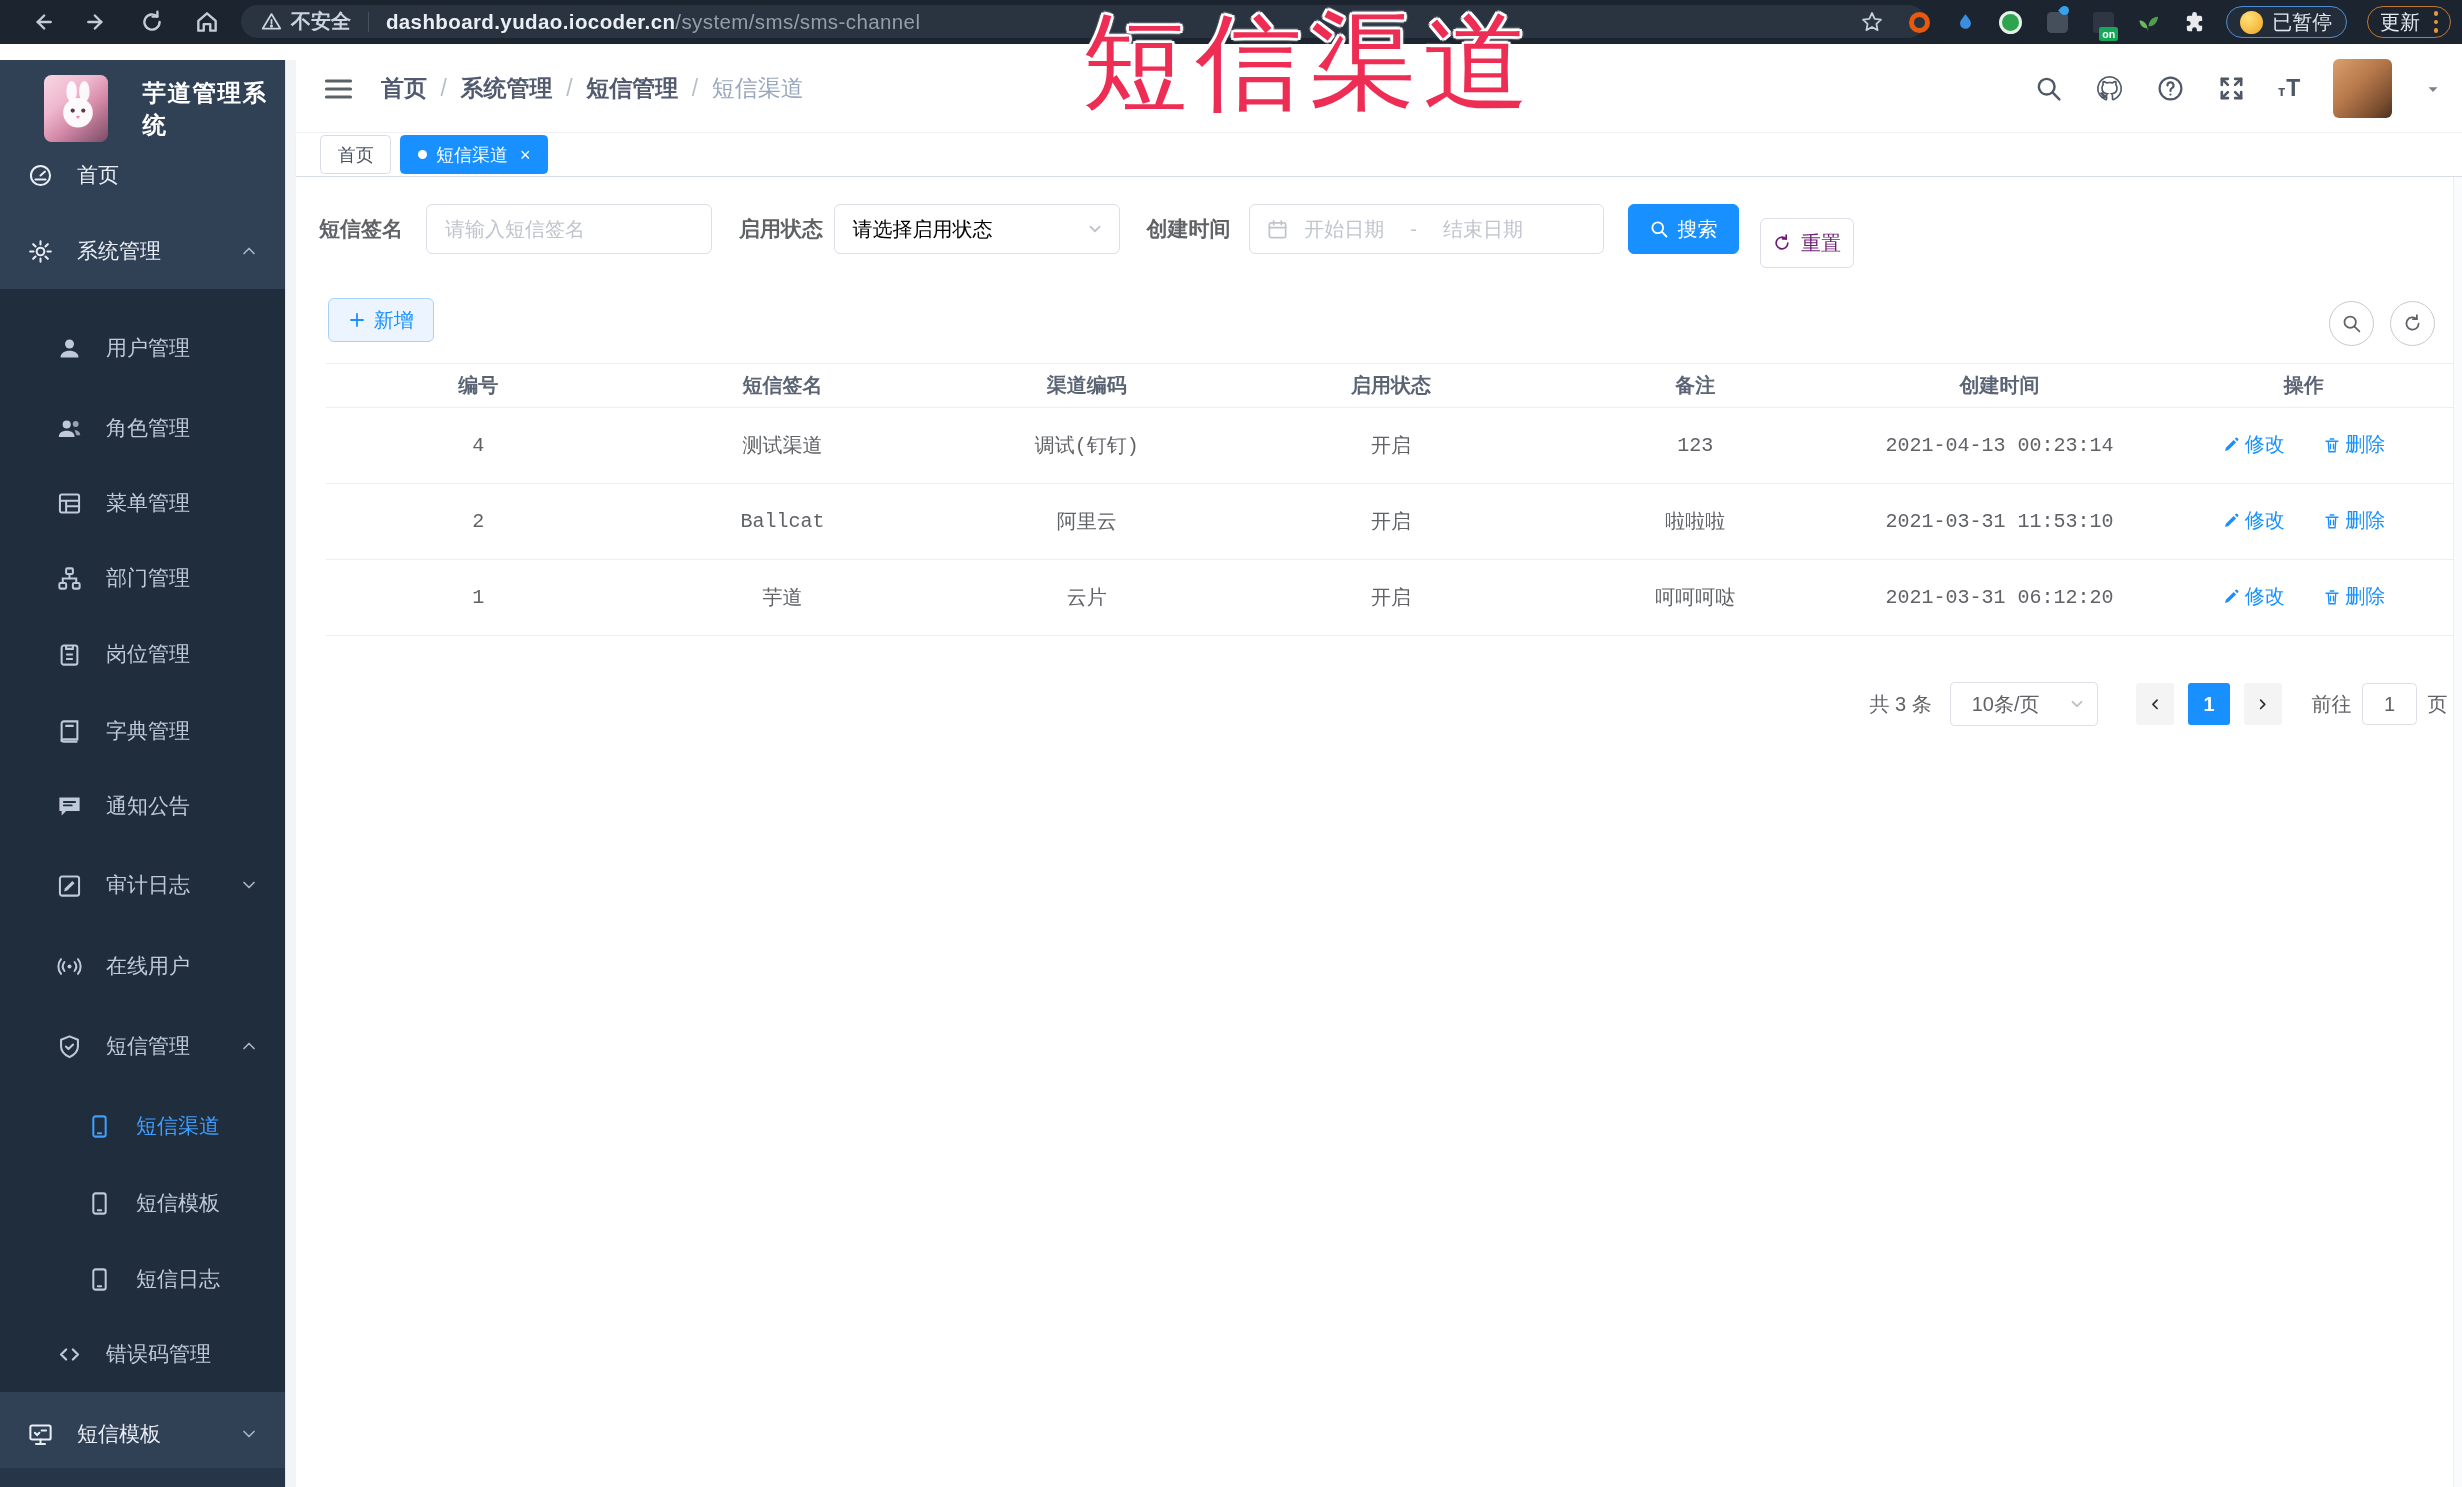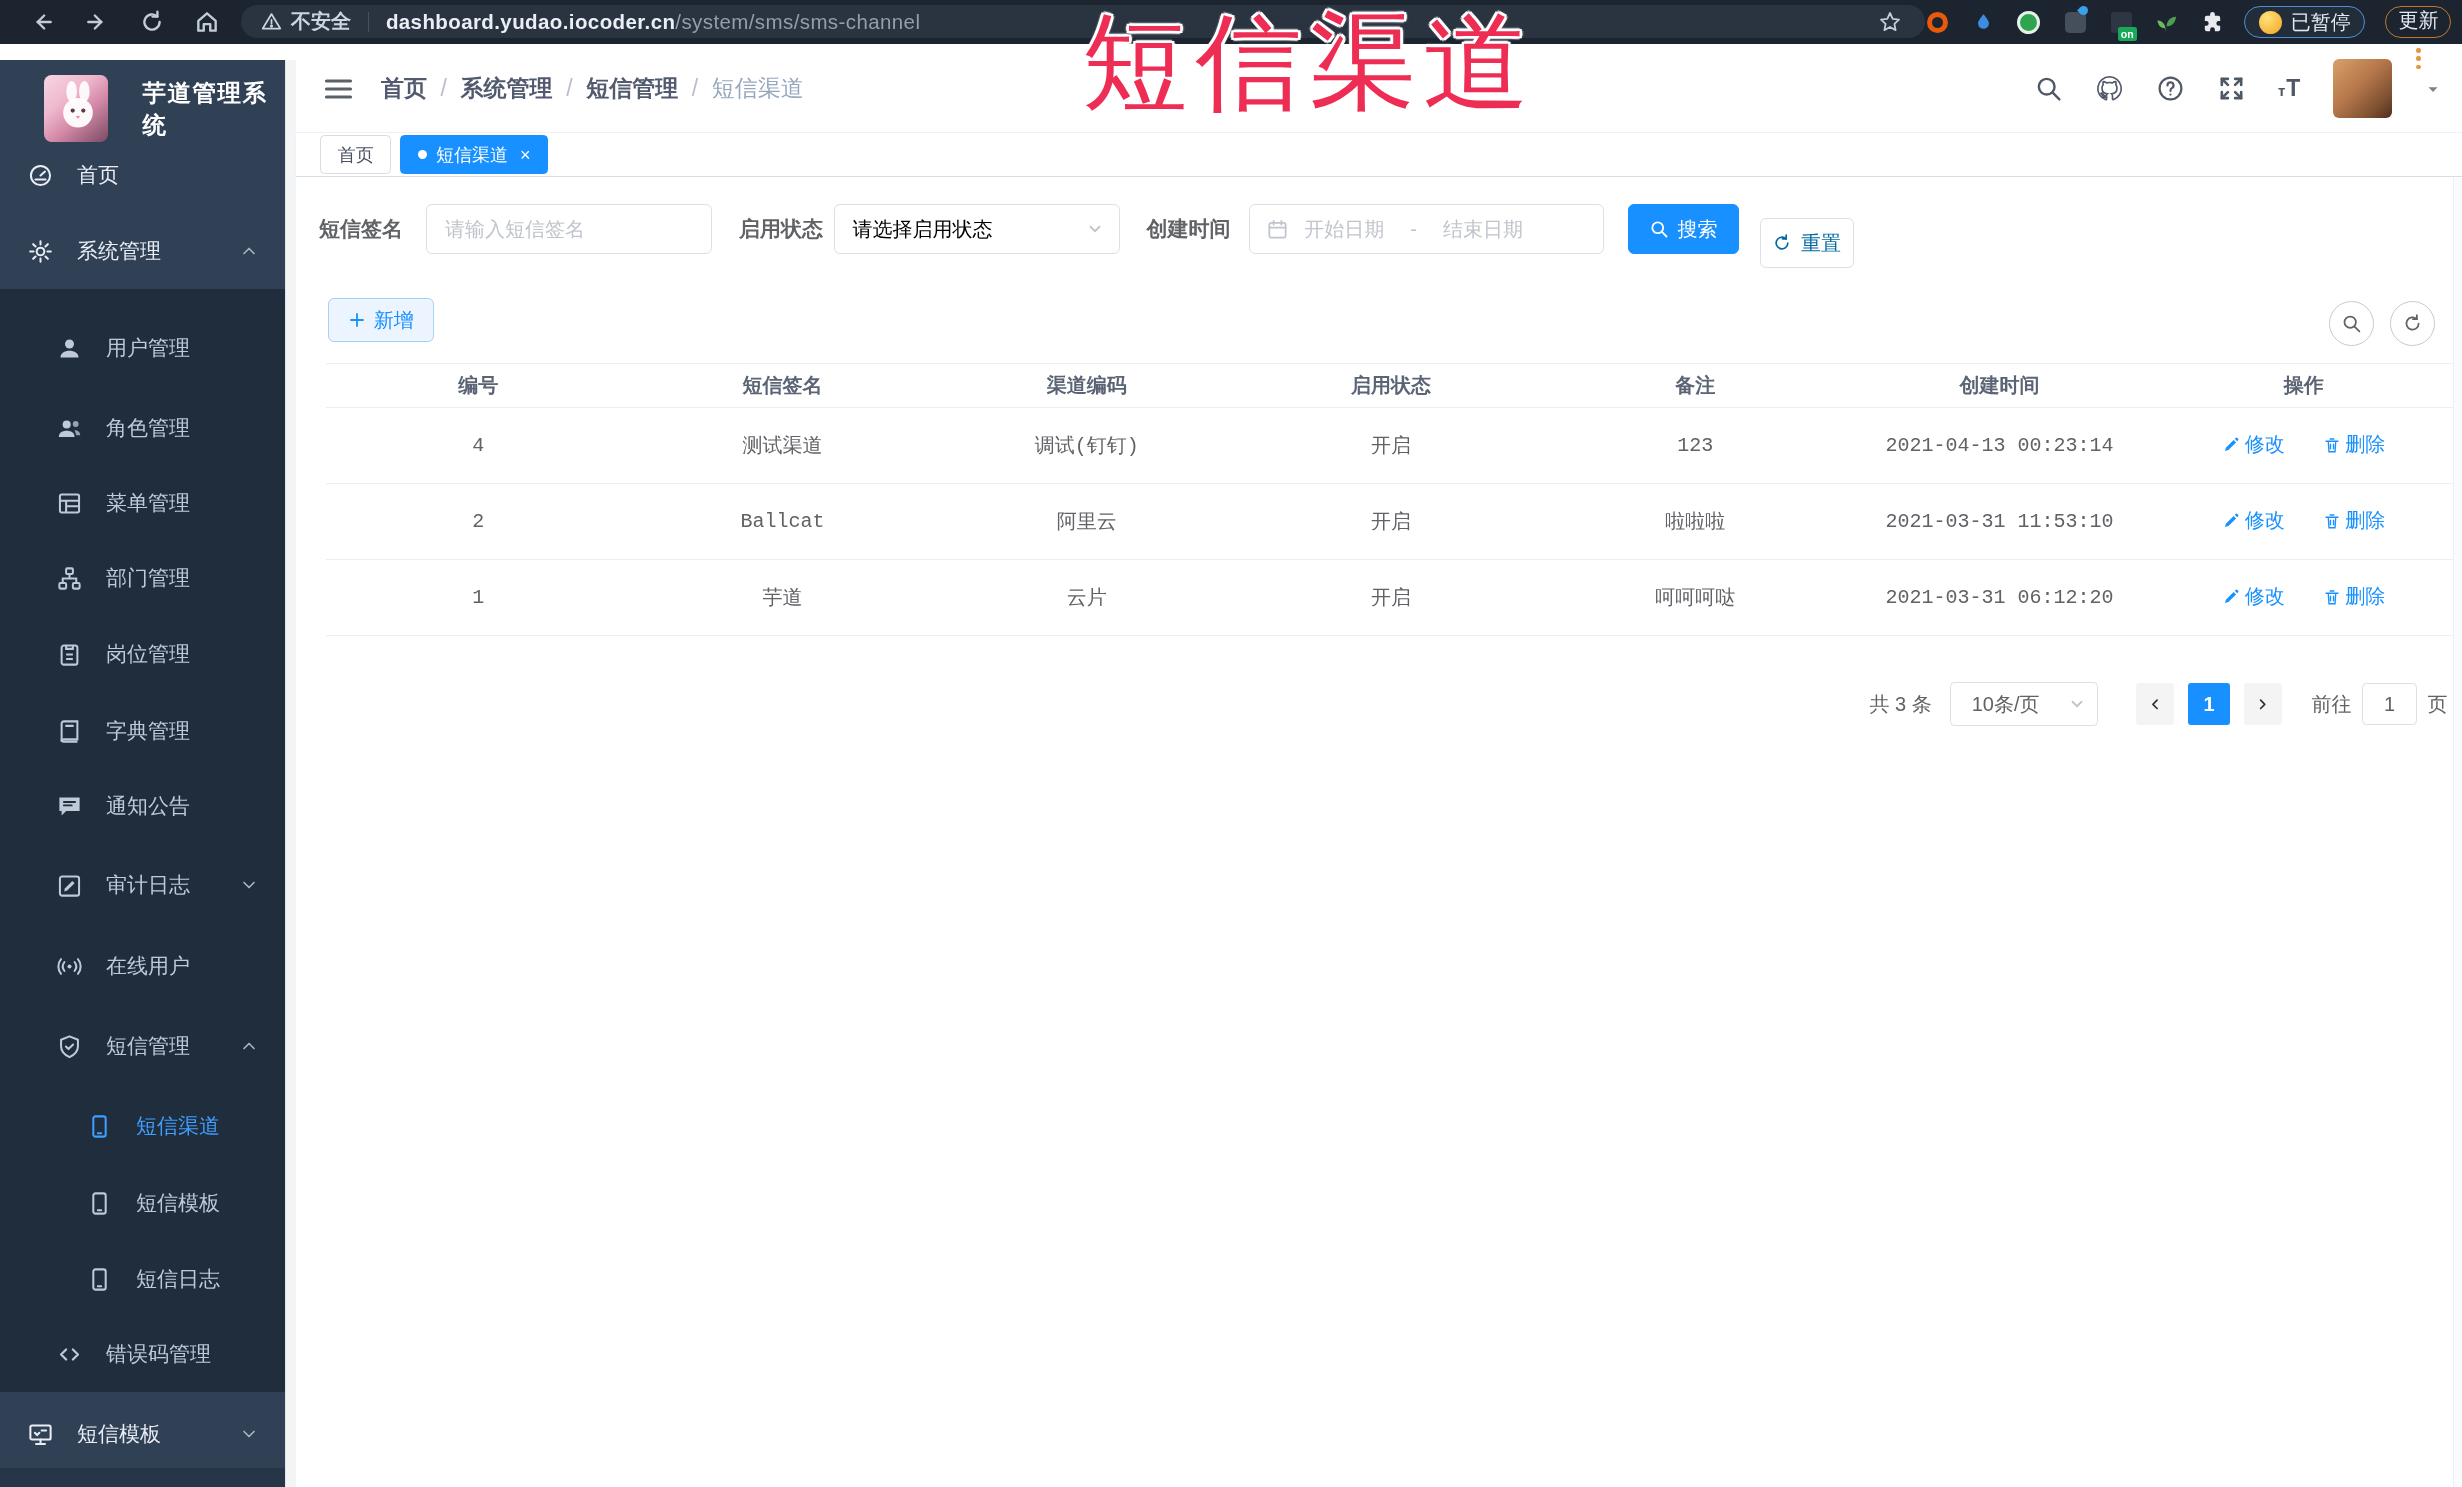--- a/index.html
+++ b/index.html
@@ -27,21 +27,21 @@
   .circ-green { width:23px; height:23px; border-radius:50%; background:#2ea44f; border:3px solid #e6f2e9; }
   .sq-gray { width:21px; height:21px; background:#454f5c; border-radius:4.5px; }
   .sq-gray::after { content:""; position:absolute; right:-1.5px; top:-3px; width:9px; height:9px; border-radius:50% 50% 50% 0; background:#38a1e8; transform:rotate(45deg); }
   .sq-on { width:21px; height:21px; background:#2d3642; border-radius:3px; }
   .on-badge { position:absolute; right:-4.5px; bottom:-6px; background:#18a85a; color:#fff; font-size:10.6px; line-height:12px; padding:0.8px 3px; border-radius:2.3px; font-weight:700; }
   .plant svg { width:23px; height:23px; }
   .puzzle svg { width:23px; height:23px; }
   .paused-pill { height:32px; border:1.5px solid #4b8ed6; border-radius:16.7px; background:#232d3a; display:flex; align-items:center; gap:9px; padding:0 13.6px; }
   .emoji-face { width:23px; height:23px; border-radius:50%; background:radial-gradient(circle at 35% 30%, #ffe27a, #f6b73c 70%, #d89a24); position:relative; }
   .paused-label { font-size:20px; color:#e2e8ef; }
-  .update-pill { height:32px; border:1.5px solid #c1762f; border-radius:16.7px; display:flex; align-items:center; gap:14px; padding:0 12px;flex-direction:column; }
+  .update-pill { height:32px; border:1.5px solid #c1762f; border-radius:16.7px; display:flex; align-items:center; gap:14px; padding:0 12px; }
   .update-label { font-size:20px; color:#e2e8ef; }
   .kebab { display:flex; flex-direction:column; gap:3.8px; }
   .kebab i { width:4.5px; height:4.5px; border-radius:50%; background:#e8953c; }
 
   
   .watermark { position:absolute; left:1082px; top:-7.6px; z-index:60; font-size:106px; font-weight:500; letter-spacing:7.6px; color:#ee2d55;
     text-shadow:2.3px 2.3px 0 #fff,-2.3px -2.3px 0 #fff,2.3px -2.3px 0 #fff,-2.3px 2.3px 0 #fff,0 3px 1.5px #fff,0 -3px 1.5px #fff,3px 0 1.5px #fff,-3px 0 1.5px #fff; }
 
   
   .sidebar { position:absolute; left:0; top:44px; width:296px; height:1444px; background:#304156; overflow:hidden;margin-top:16px; }
@@ -100,21 +100,21 @@
   .sel-caret svg { width:100%; height:100%; }
   .f-range { height:50px; border:1.5px solid #dcdfe6; border-radius:6px; display:flex; align-items:center; padding:0 16.7px; background:#fff; }
   .cal-ic { width:23px; height:23px; color:#c0c4cc; margin-right:15px; }
   .cal-ic svg { width:100%; height:100%; }
   .range-ph { font-size:20px; color:#c0c4cc; }
   .range-sep { font-size:20px; color:#c0c4cc; margin:0 26px; }
   .btn { height:50px; border-radius:6px; display:inline-flex; align-items:center; justify-content:center; font-size:20px; cursor:pointer; border:1.5px solid transparent; }
   .btn .bic { width:20px; height:20px; margin-right:9px; }
   .btn .bic svg { width:100%; height:100%; }
   .btn-primary { background:#1890ff; color:#fff; border-color:#1890ff; }
-  .btn-plain { background:#fff; color:#0369a1; border-color:#dcdfe6;margin-top:28px; }
+  .btn-plain { background:#fff; color:#701a75; border-color:#dcdfe6;margin-top:28px; }
 
   
   .btn-add { position:absolute; left:32px; top:121px; width:106px; height:44px; background:#ecf5ff; border:1.5px solid #a9d1f5; border-radius:6px; color:#1890ff; font-size:20px; display:flex; align-items:center; justify-content:center; }
   .btn-add .bic { width:18px; height:18px; margin-right:7.6px; }
   .btn-add .bic svg { width:100%; height:100%; }
   .circle-btn { position:absolute; top:124px; width:45px; height:45px; border:1.5px solid #c6cad1; border-radius:50%; display:flex; align-items:center; justify-content:center; color:#5f6368; background:#fff; }
   .circle-btn svg { width:21px; height:21px; }
 
   
   .tbl { position:absolute; left:30px; top:186px; width:2130px;font-family:Liberation Mono, monospace; }

